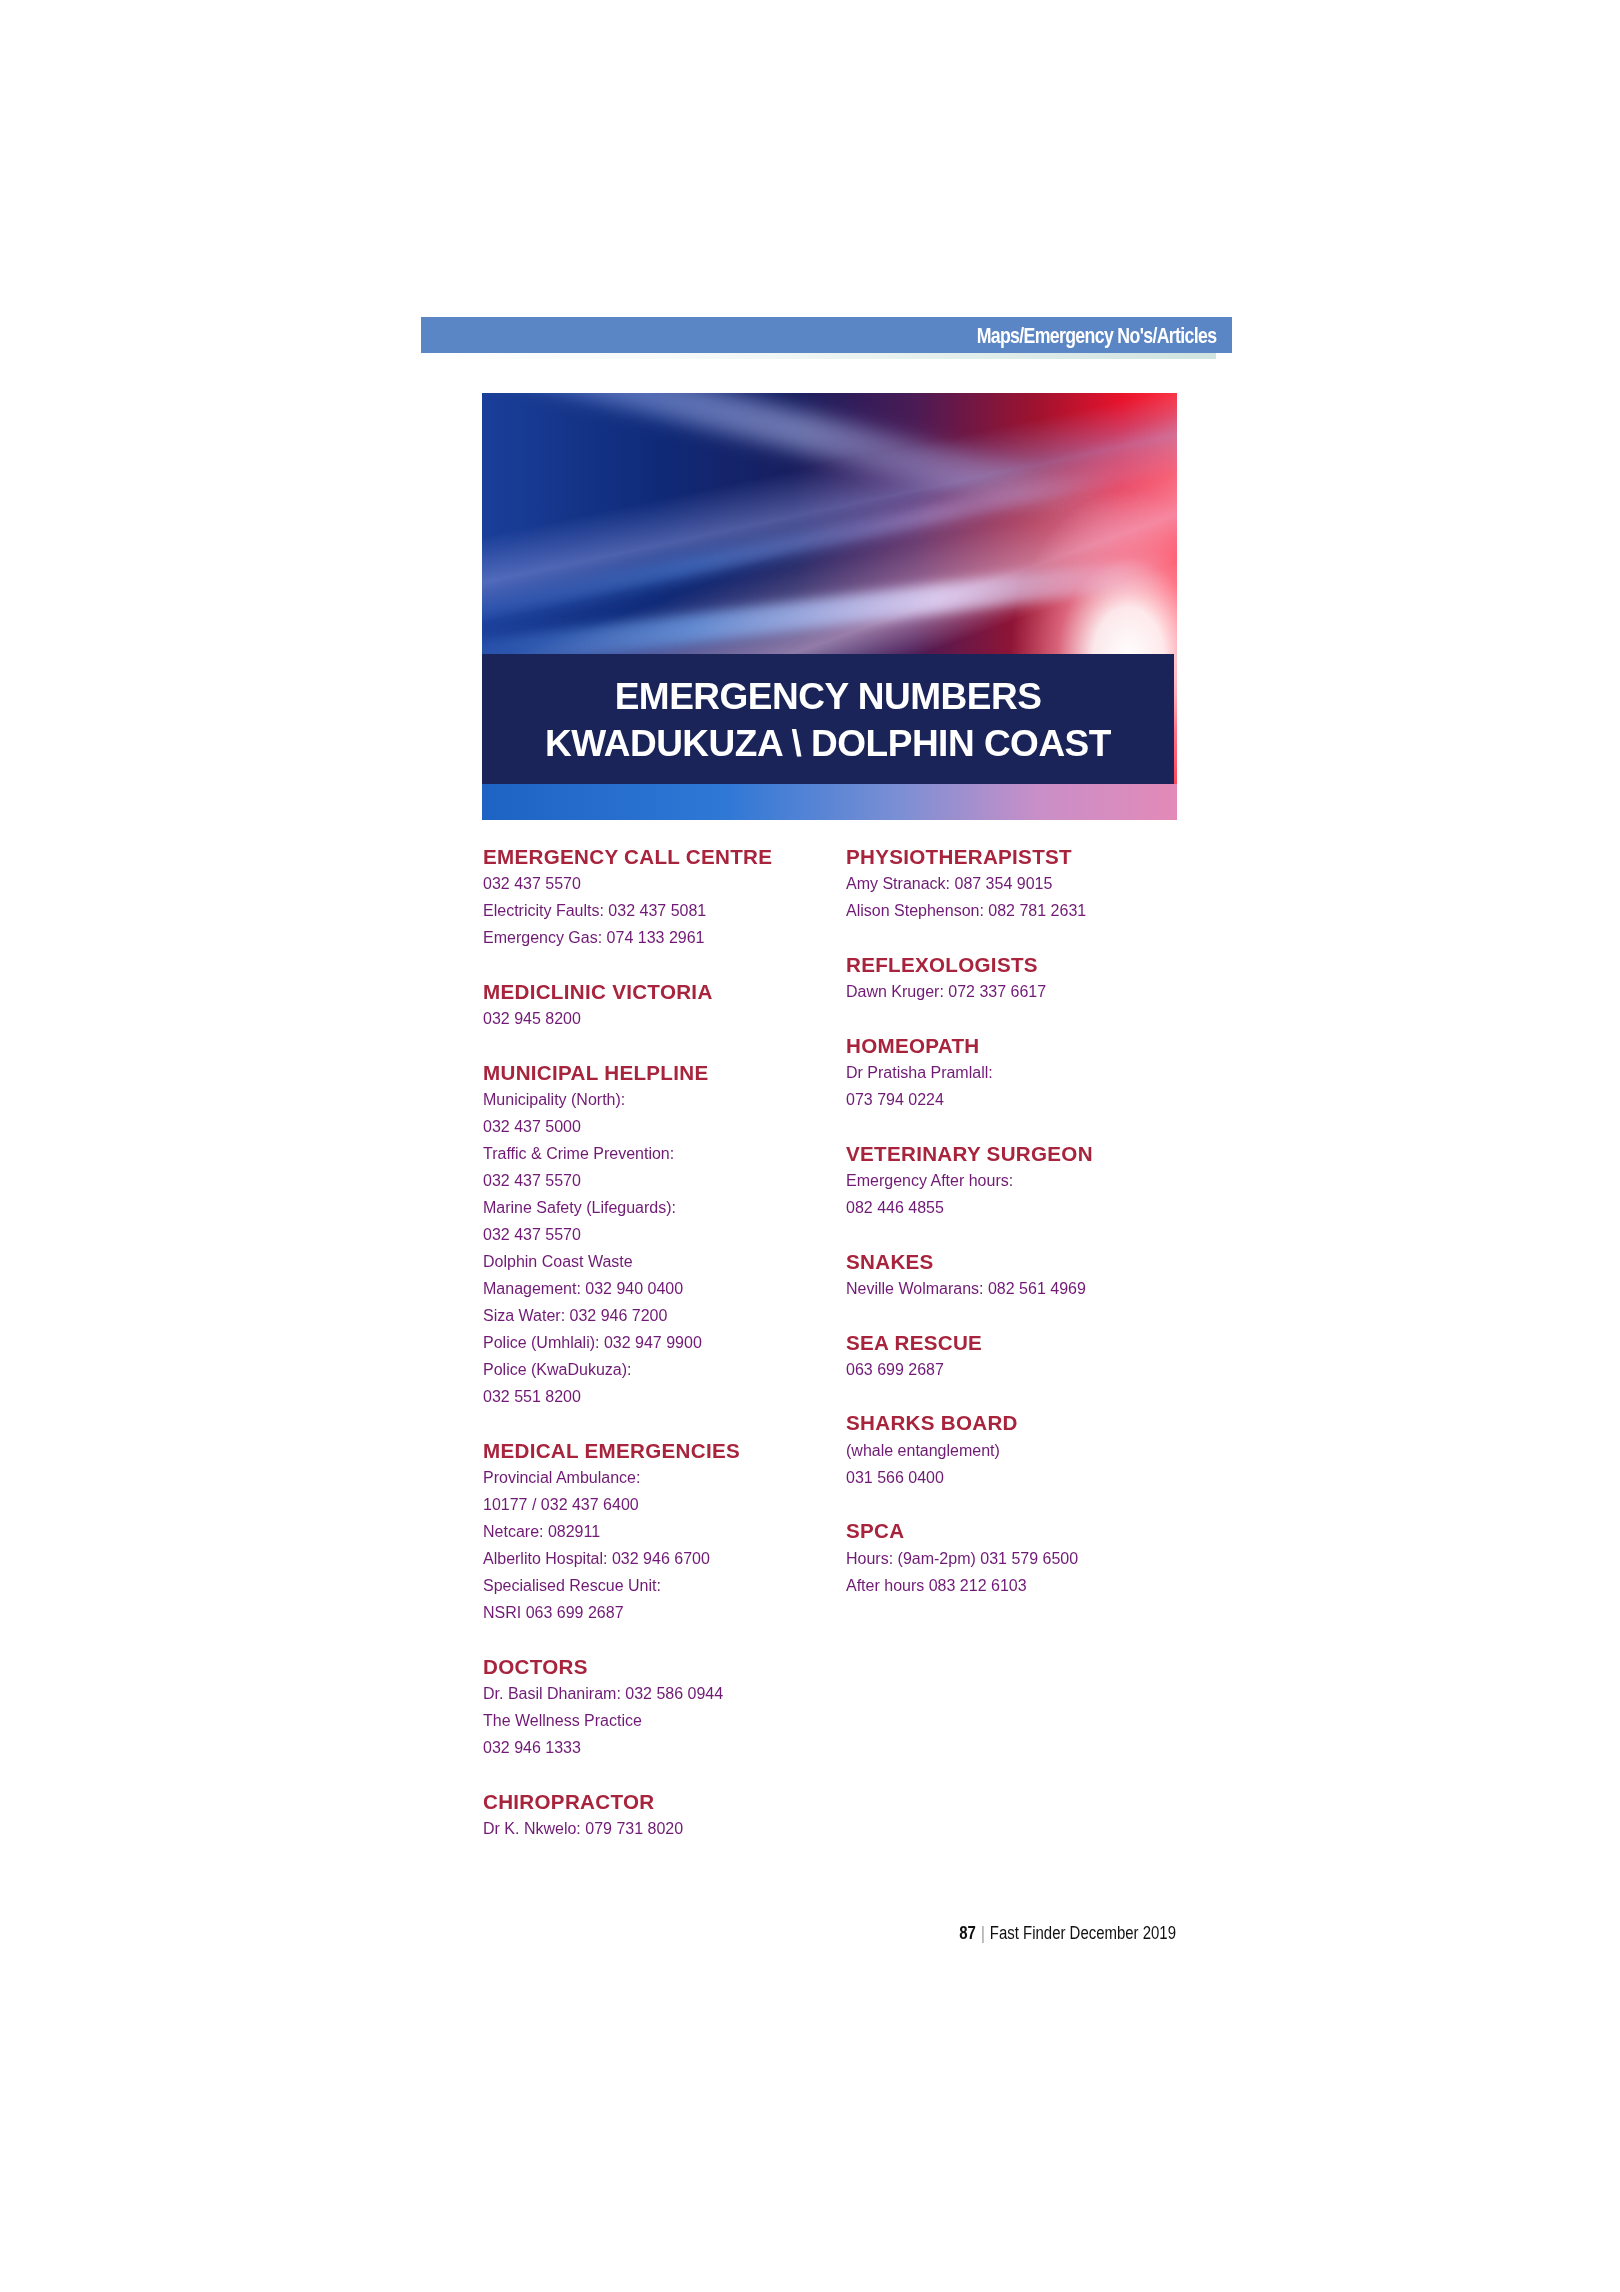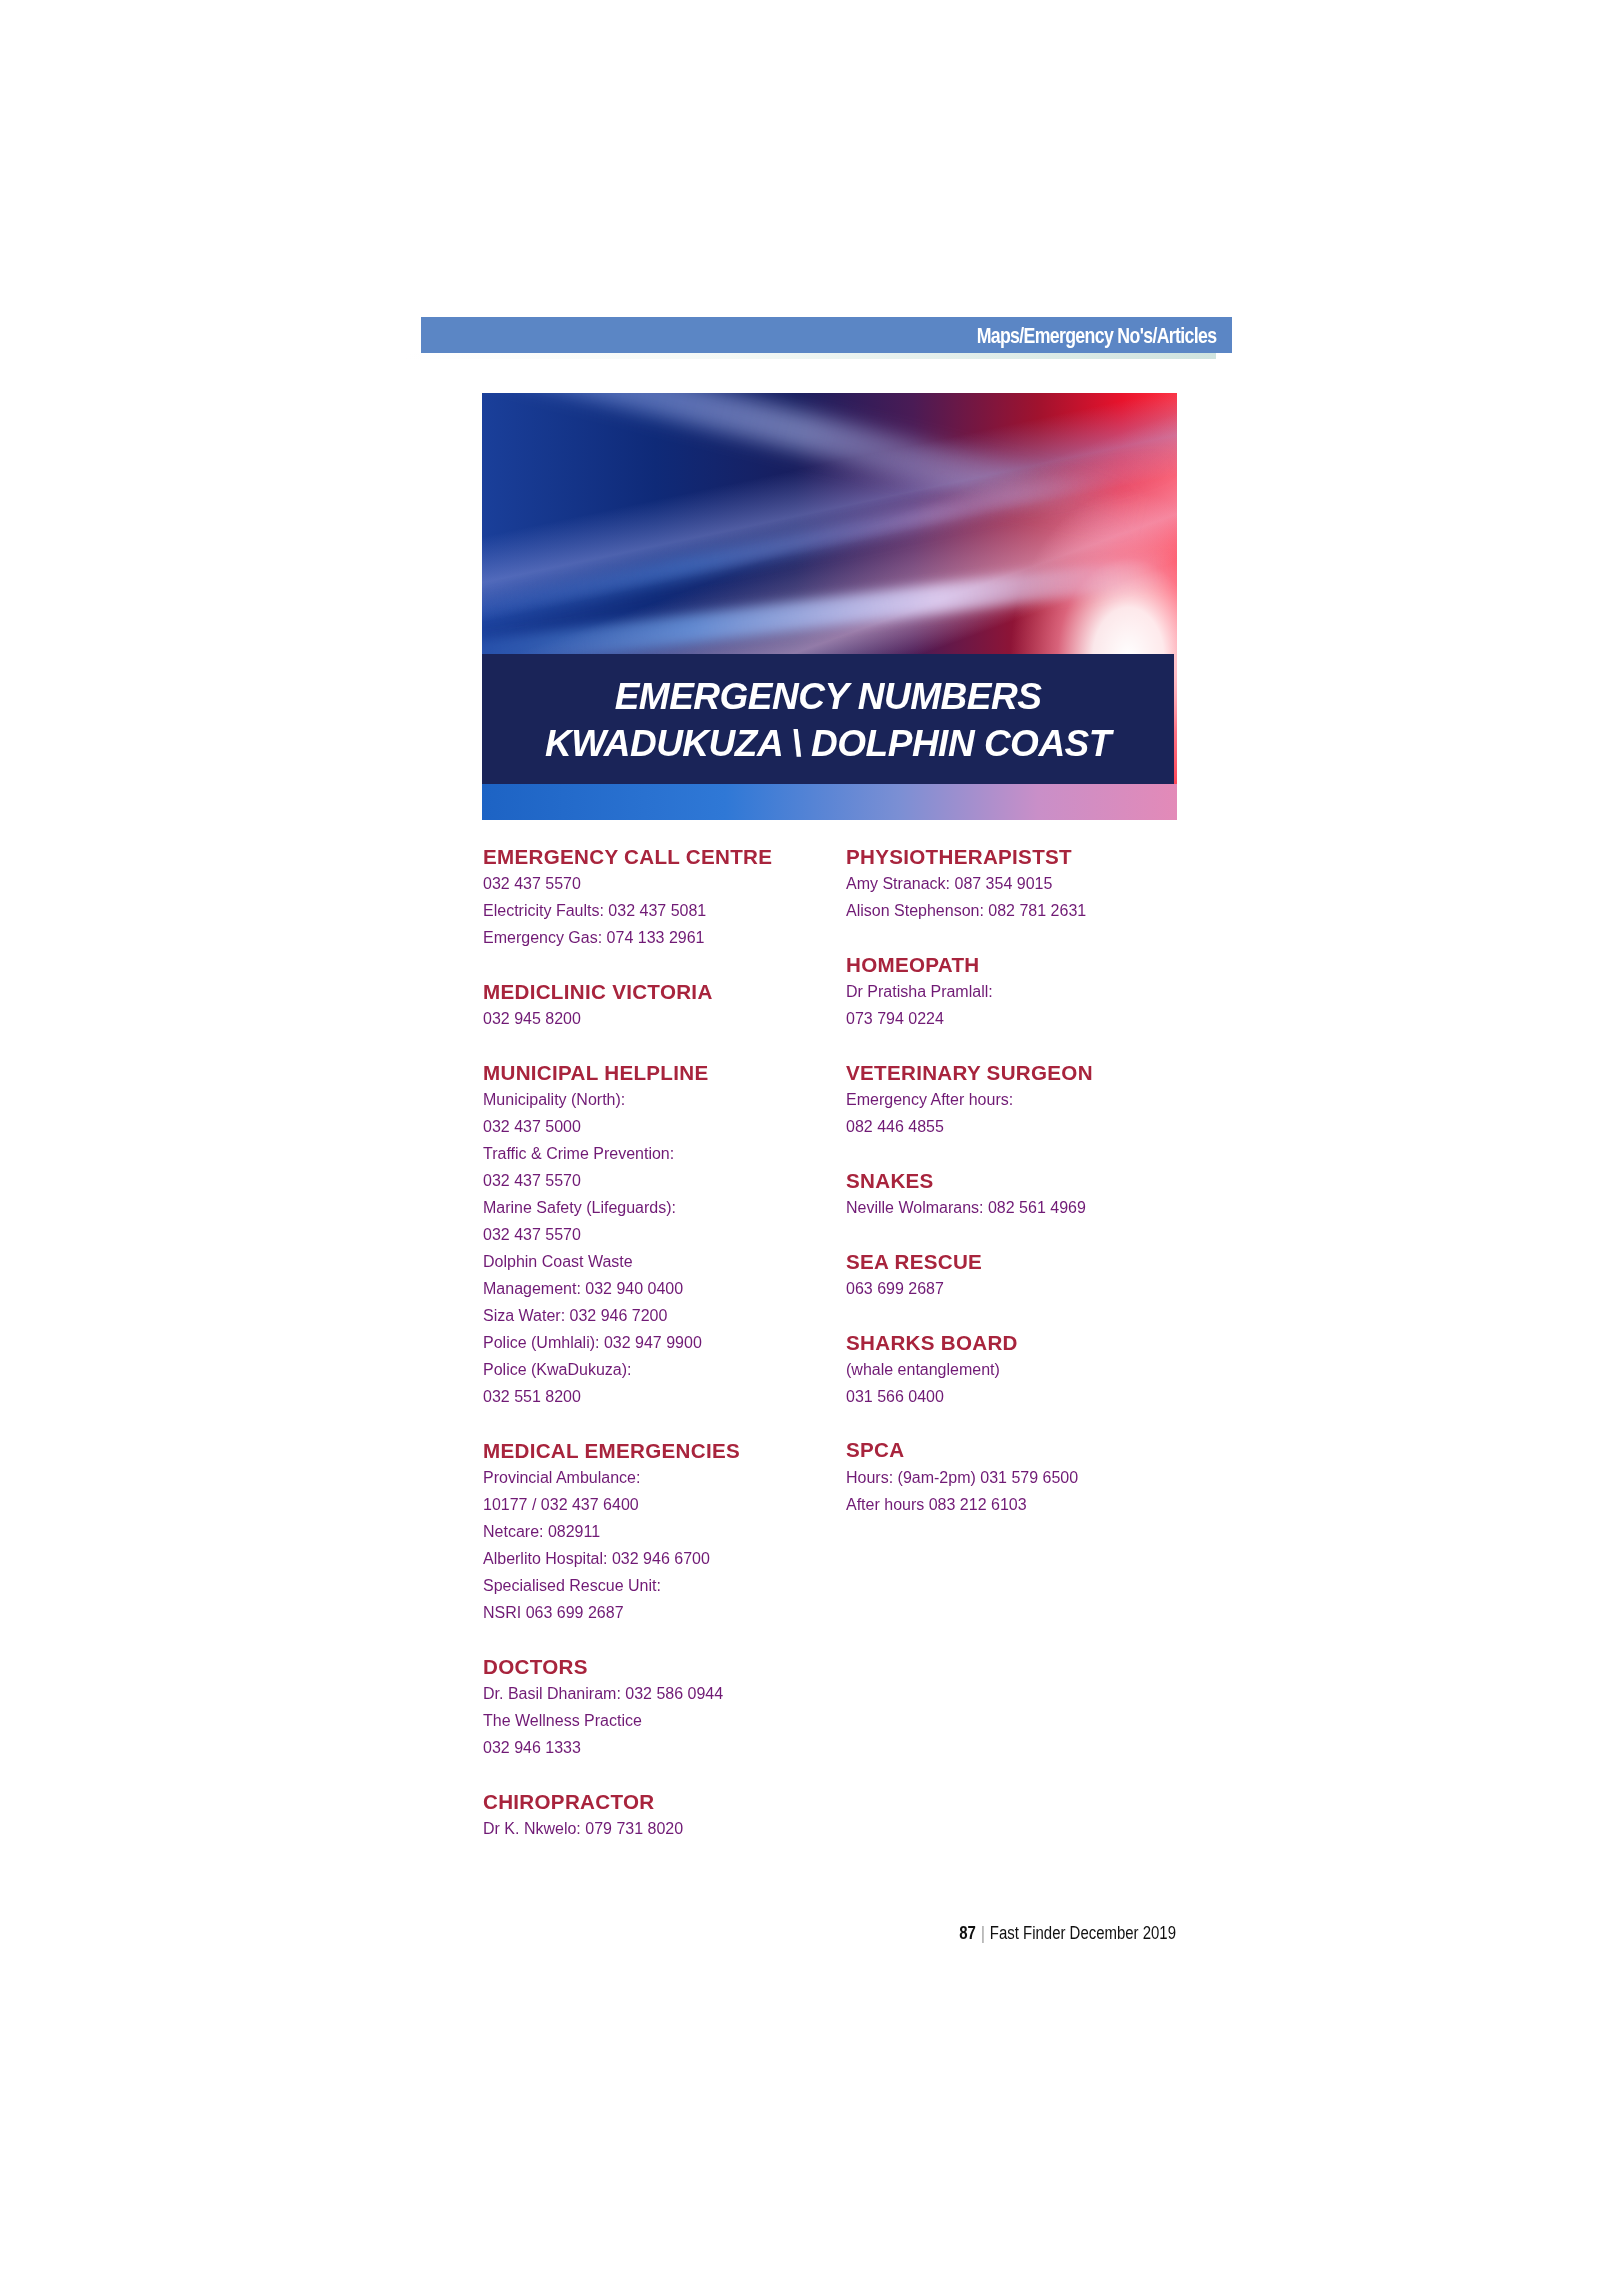--- a/index.html
+++ b/index.html
@@ -98,21 +98,20 @@
     }
     .title-box {
       position: absolute;
       left: 0;
       top: 261px;
       width: 692px;
       height: 131px;
       background: #1a2458;
       text-align: center;
       color: #ffffff;
-      font-style: italic;
     }
     .title-line {
       font-family: "Liberation Sans", sans-serif;
       font-weight: bold;
       font-size: 37px;
       line-height: 47px;
       letter-spacing: -0.5px;
     }
     .title-line.l1 { margin-top: 18.6px; }
 
@@ -227,20 +226,24 @@
         <div class="line">Dr K. Nkwelo: 079 731 8020</div>
       </div>
     </div>
   <div class="col right" id="col-right">
       <div class="entry">
         <div class="heading">PHYSIOTHERAPISTST</div>
         <div class="line">Amy Stranack: 087 354 9015</div>
         <div class="line">Alison Stephenson: 082 781 2631</div>
       </div>
       <div class="entry">
+        <div class="heading">REFLEXOLOGISTS</div>
+        <div class="line">Dawn Kruger: 072 337 6617</div>
+      </div>
+      <div class="entry">
         <div class="heading">HOMEOPATH</div>
         <div class="line">Dr Pratisha Pramlall:</div>
         <div class="line">073 794 0224</div>
       </div>
       <div class="entry">
         <div class="heading">VETERINARY SURGEON</div>
         <div class="line">Emergency After hours:</div>
         <div class="line">082 446 4855</div>
       </div>
       <div class="entry">

